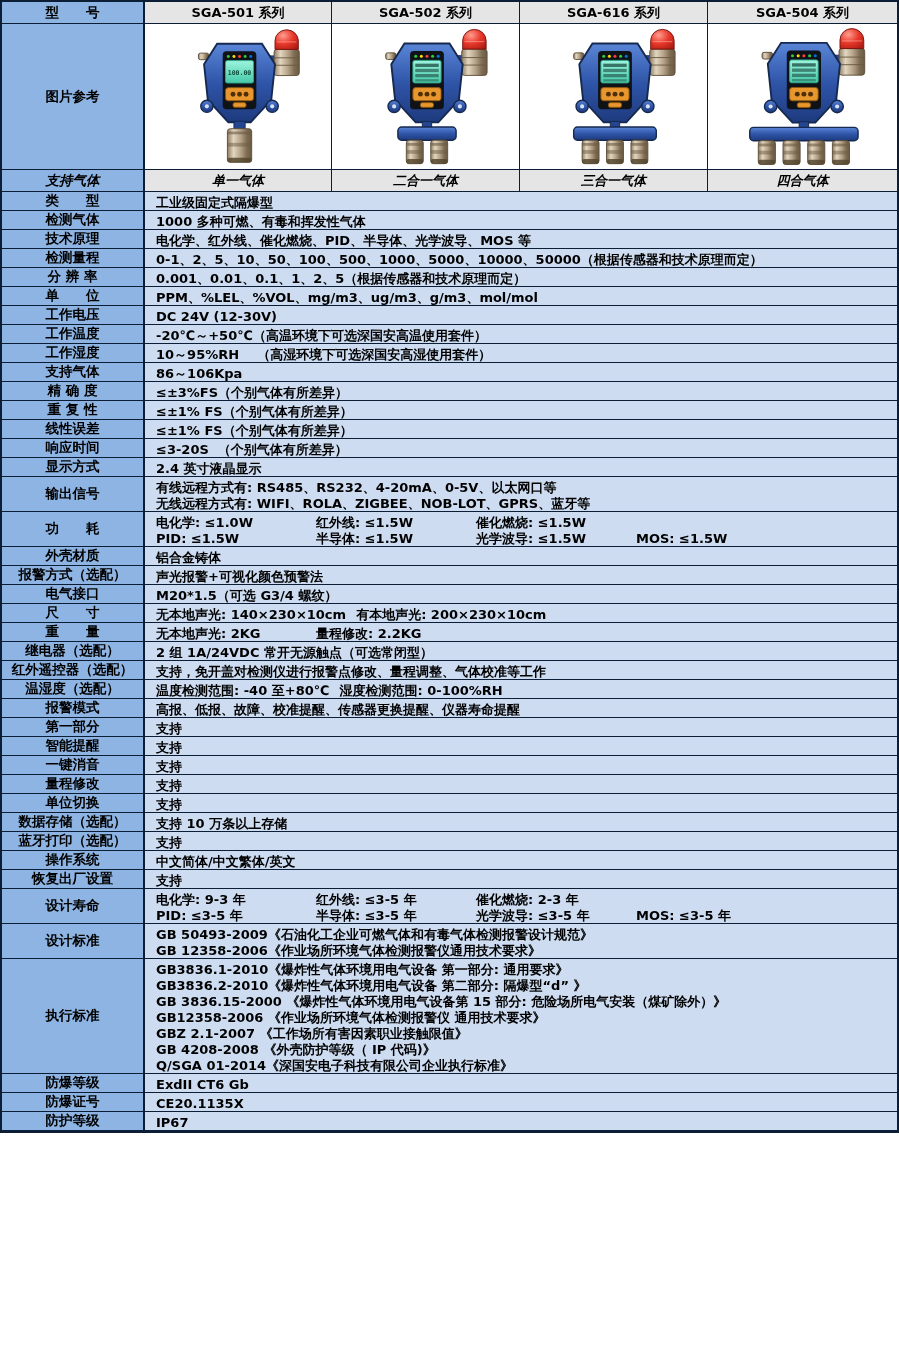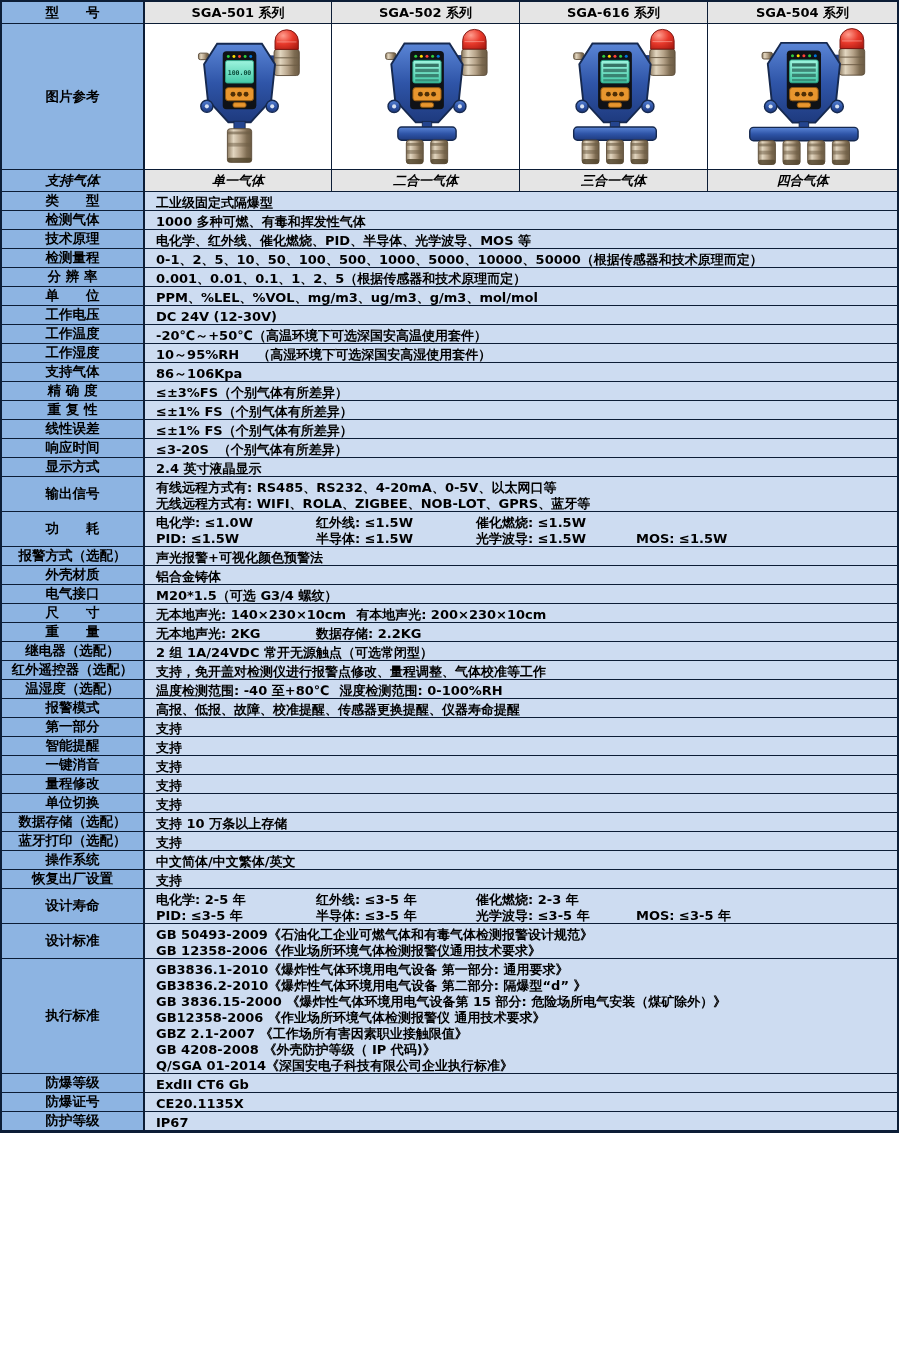--- a/index.html
+++ b/index.html
@@ -387,47 +387,47 @@
         </div>
       </div>
       <div class="row">
         <div class="cell lc">功　　耗</div>
         <div class="cell vc">
           <div class="line"><span class="seg">电化学: ≤1.0W</span><span class="seg">红外线: ≤1.5W</span><span class="seg">催化燃烧: ≤1.5W</span></div>
           <div class="line"><span class="seg">PID: ≤1.5W</span><span class="seg">半导体: ≤1.5W</span><span class="seg">光学波导: ≤1.5W</span><span class="seg">MOS: ≤1.5W</span></div>
         </div>
       </div>
       <div class="row">
+        <div class="cell lc">外壳材质</div>
+        <div class="cell vc">
+          <div class="line"><span class="seg">铝合金铸体</span></div>
+        </div>
+      </div>
+      <div class="row">
         <div class="cell lc">报警方式（选配）</div>
         <div class="cell vc">
           <div class="line"><span class="seg">声光报警+可视化颜色预警法</span></div>
         </div>
       </div>
       <div class="row">
-        <div class="cell lc">外壳材质</div>
-        <div class="cell vc">
-          <div class="line"><span class="seg">铝合金铸体</span></div>
-        </div>
-      </div>
-      <div class="row">
         <div class="cell lc">电气接口</div>
         <div class="cell vc">
           <div class="line"><span class="seg">M20*1.5（可选 G3/4 螺纹）</span></div>
         </div>
       </div>
       <div class="row">
         <div class="cell lc">尺　　寸</div>
         <div class="cell vc">
           <div class="line"><span class="seg">无本地声光: 140×230×10cm</span><span class="seg">有本地声光: 200×230×10cm</span></div>
         </div>
       </div>
       <div class="row">
         <div class="cell lc">重　　量</div>
         <div class="cell vc">
-          <div class="line"><span class="seg">无本地声光: 2KG</span><span class="seg">数据存储: 2.2KG</span></div>
+          <div class="line"><span class="seg">无本地声光: 2KG</span><span class="seg">量程修改: 2.2KG</span></div>
         </div>
       </div>
       <div class="row">
         <div class="cell lc">继电器（选配）</div>
         <div class="cell vc">
           <div class="line"><span class="seg">2 组 1A/24VDC 常开无源触点（可选常闭型）</span></div>
         </div>
       </div>
       <div class="row">
         <div class="cell lc">红外遥控器（选配）</div>
@@ -497,21 +497,21 @@
       </div>
       <div class="row">
         <div class="cell lc">恢复出厂设置</div>
         <div class="cell vc">
           <div class="line"><span class="seg">支持</span></div>
         </div>
       </div>
       <div class="row">
         <div class="cell lc">设计寿命</div>
         <div class="cell vc">
-          <div class="line"><span class="seg">电化学: 2-5 年</span><span class="seg">红外线: ≤3-5 年</span><span class="seg">催化燃烧: 2-3 年</span></div>
+          <div class="line"><span class="seg">电化学: 9-3 年</span><span class="seg">红外线: ≤3-5 年</span><span class="seg">催化燃烧: 2-3 年</span></div>
           <div class="line"><span class="seg">PID: ≤3-5 年</span><span class="seg">半导体: ≤3-5 年</span><span class="seg">光学波导: ≤3-5 年</span><span class="seg">MOS: ≤3-5 年</span></div>
         </div>
       </div>
       <div class="row">
         <div class="cell lc">设计标准</div>
         <div class="cell vc">
           <div class="line"><span class="seg">GB 50493-2009《石油化工企业可燃气体和有毒气体检测报警设计规范》</span></div>
           <div class="line"><span class="seg">GB 12358-2006《作业场所环境气体检测报警仪通用技术要求》</span></div>
         </div>
       </div>

